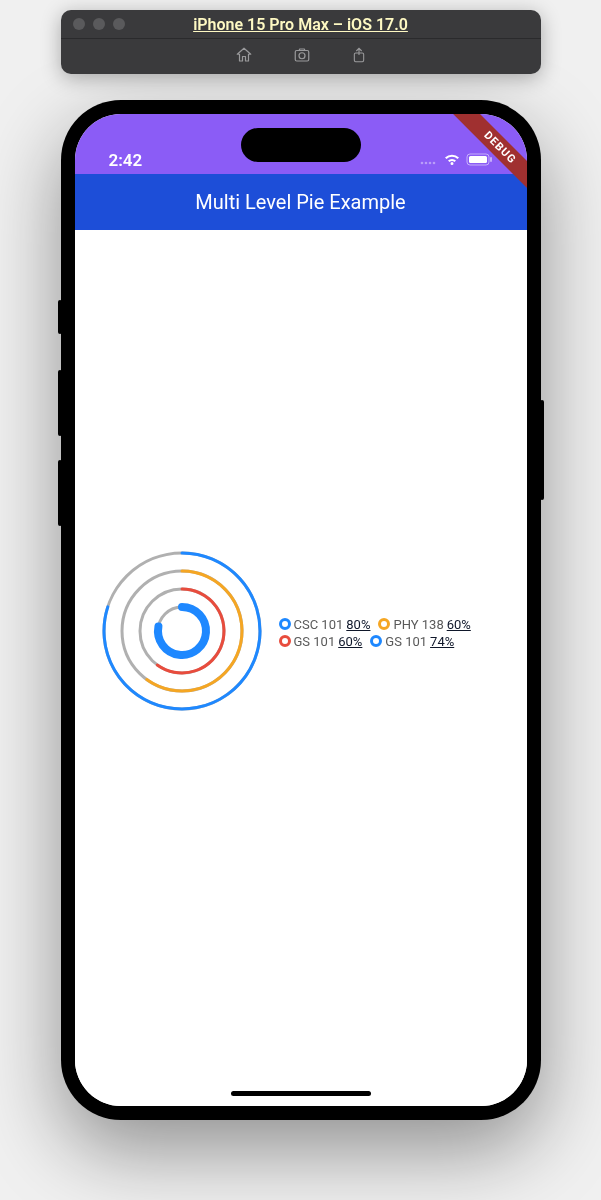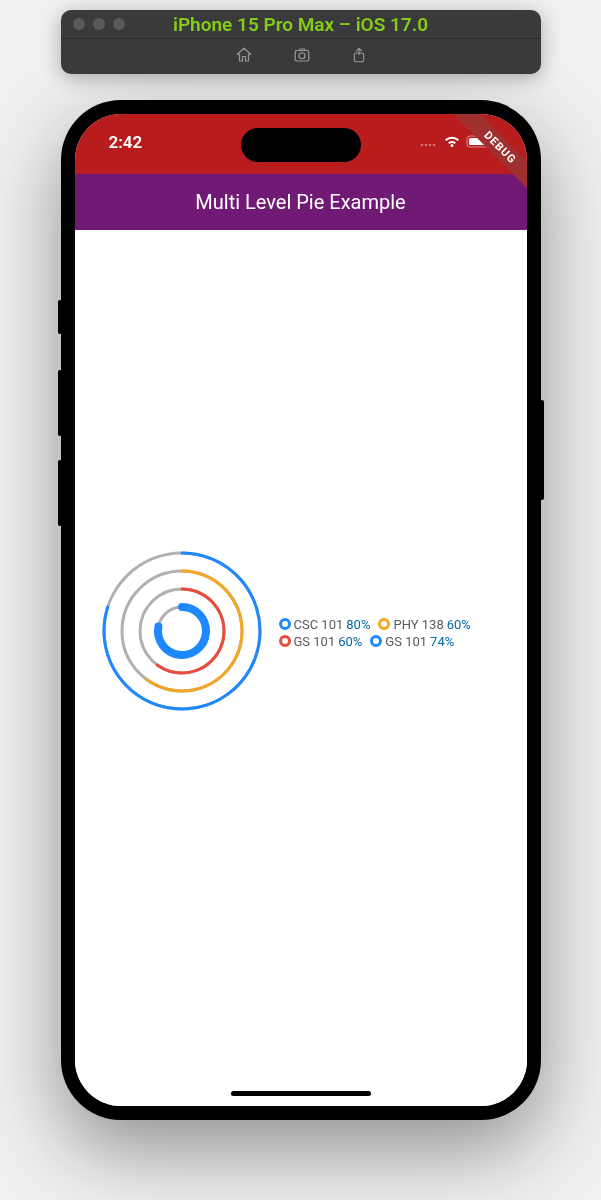--- a/index.html
+++ b/index.html
@@ -37,23 +37,24 @@
       display: flex;
       gap: 8px;
     }
     .sim-dot {
       width: 12px;
       height: 12px;
       border-radius: 50%;
       background: #5a5a5c;
     }
     .sim-title {
-      color: #84cc16;
-      font-size: 19px;
+      color: #fef9c3;
+      font-size: 16px;
       font-weight: 600;
+      text-decoration: underline;
     }
     .sim-toolbar {
       display: flex;
       justify-content: center;
       align-items: center;
       gap: 40px;
       height: 36px;
       border-top: 1px solid #2a2a2c;
     }
     .sim-toolbar svg { fill: #9a9a9c; }
@@ -94,39 +95,39 @@
       background: #000;
       border-radius: 3px;
     }
     .btn-left-1 { left: -3px; top: 200px; width: 4px; height: 34px; }
     .btn-left-2 { left: -3px; top: 270px; width: 4px; height: 66px; }
     .btn-left-3 { left: -3px; top: 360px; width: 4px; height: 66px; }
     .btn-right { right: -3px; top: 300px; width: 4px; height: 100px; }
     
     .status-bar {
       height: 60px;
-      background: #b91c1c;
+      background: #8b5cf6;
       color: #fff;
       display: flex;
       justify-content: space-between;
-      align-items: center;
+      align-items: flex-end;
       padding: 0 34px 4px;
     }
     .status-left {
       font-size: 17px;
       font-weight: 600;
     }
     .status-right {
       display: flex;
       align-items: center;
       gap: 5px;
     }
     .app-bar {
       height: 56px;
-      background: #701a75;
+      background: #1d4ed8;
       color: #fff;
       display: flex;
       align-items: center;
       justify-content: center;
       font-size: 20px;
       font-weight: 400;
     }
     .debug-banner {
       position: absolute;
       top: 24px;
@@ -174,21 +175,22 @@
       color: #5a5a5a;
     }
     .legend-ring {
       width: 12px;
       height: 12px;
       border-radius: 50%;
       border: 3px solid;
       display: inline-block;
     }
     .legend-pct {
-      color: #0369a1;
+      color: #0f172a;
+      text-decoration: underline;
     }
     .home-indicator {
       position: absolute;
       bottom: 10px;
       left: 50%;
       transform: translateX(-50%);
       width: 140px;
       height: 5px;
       background: #000;
       border-radius: 3px;

